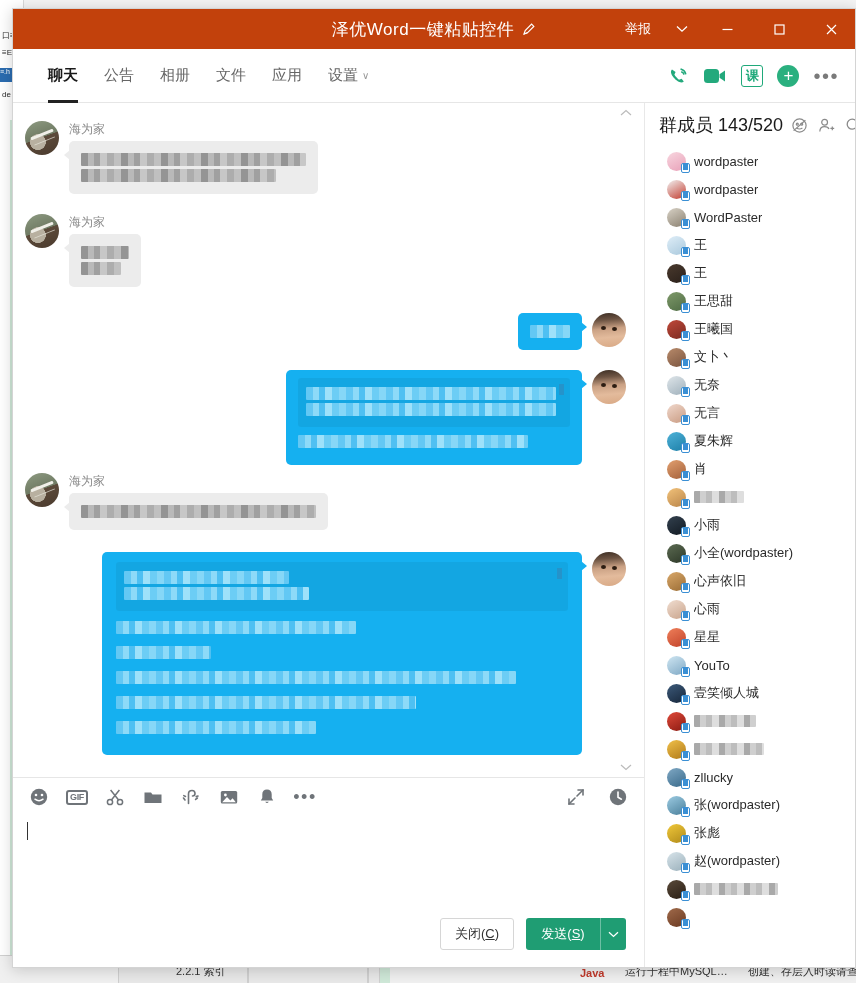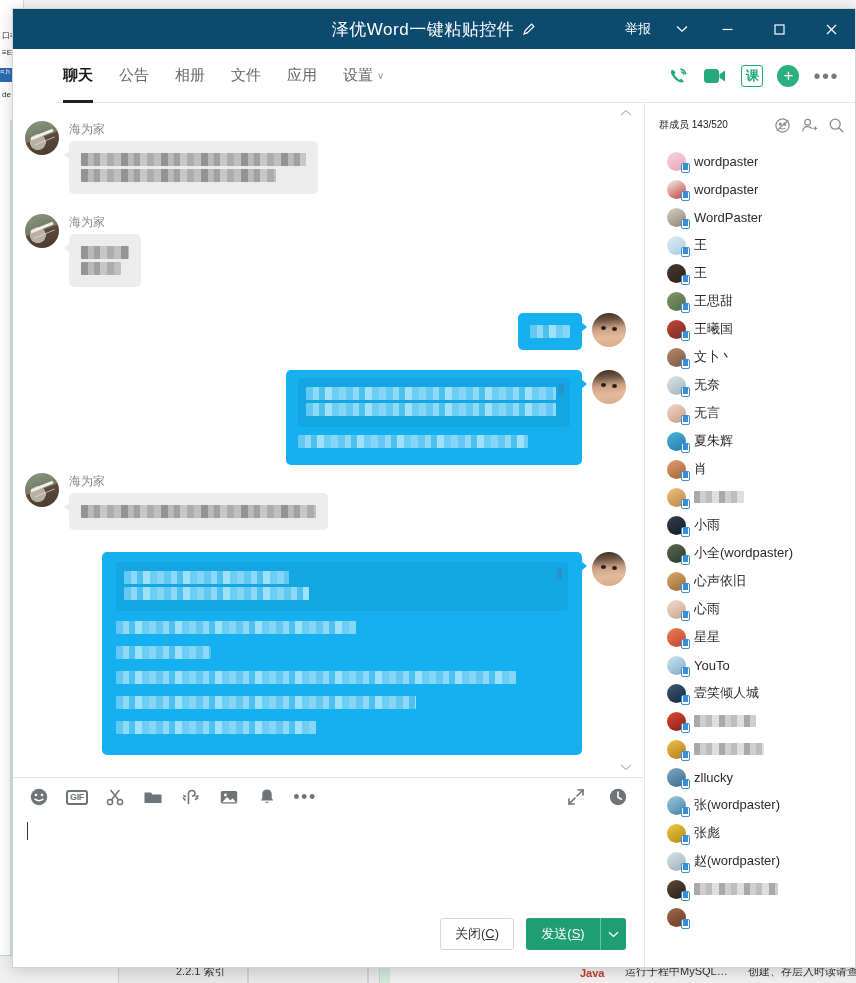--- a/index.html
+++ b/index.html
@@ -65,21 +65,21 @@
     border: 1px solid #d4d4d4;
     box-shadow: 0 2px 14px rgba(0,0,0,.18);
     z-index: 5;
     display: flex; flex-direction: column;
     overflow: hidden;
   }
 
   
   #title-bar {
     height: 40px; min-height: 40px;
-    background: #0c4a6e;
+    background: #c2410c;
     display: flex; align-items: center;
     position: relative;
     color: #ffffff;
     user-select: none;
   }
   #title-center {
     position: absolute; left: 0; right: 0;
     display: flex; align-items: center; justify-content: center;
     gap: 8px;
     pointer-events: none;
@@ -106,23 +106,22 @@
   #report-chevron { min-width: 26px; }
   .win-ctrl { width: 40px; }
   .win-ctrl svg { display: block; }
 
   
   #tab-bar {
     height: 54px; min-height: 54px;
     background: #ffffff;
     border-bottom: 1px solid #e6e6e6;
     display: flex; align-items: center;
-    padding-left: 6px;
+    padding-left: 35px;
     position: relative;
-    margin-left: 44px;
   }
   .tab {
     font-size: 15px; color: #666;
     margin-right: 26px; cursor: pointer;
     position: relative; height: 54px;
     display: flex; align-items: center;
     white-space: nowrap;
   }
   .tab.active { color: #1a1a1a; font-weight: 700; }
   .tab.active::after {
@@ -315,21 +314,21 @@
     width: 211px; min-width: 211px;
     border-left: 1px solid #e8e8e8;
     display: flex; flex-direction: column;
     background: #fff;
   }
   #member-header {
     height: 44px; min-height: 44px;
     display: flex; align-items: center;
     padding: 0 10px 0 14px; gap: 8px;
   }
-  #member-title { font-size: 10px; color: #1a1a1a; white-space: nowrap; }
+  #member-title { font-size: 18px; color: #1a1a1a; white-space: nowrap; }
   #member-header-icons { margin-left: auto; display: flex; gap: 10px; align-items: center; }
   .mh-icon { width: 17px; height: 17px; color: #8a8a8a; cursor: pointer; }
   .mh-icon svg { display: block; }
 
   #member-list { flex: 1; overflow: hidden; padding-left: 4px; }
   .member-item {
     height: 28px; display: flex; align-items: center; gap: 8px;
     padding: 0 8px 0 18px; cursor: pointer;
   }
   .m-avatar {

